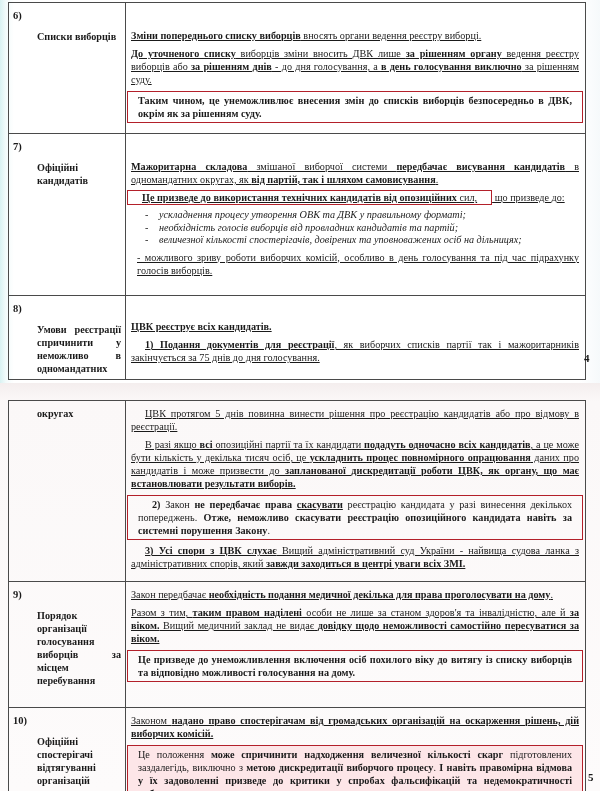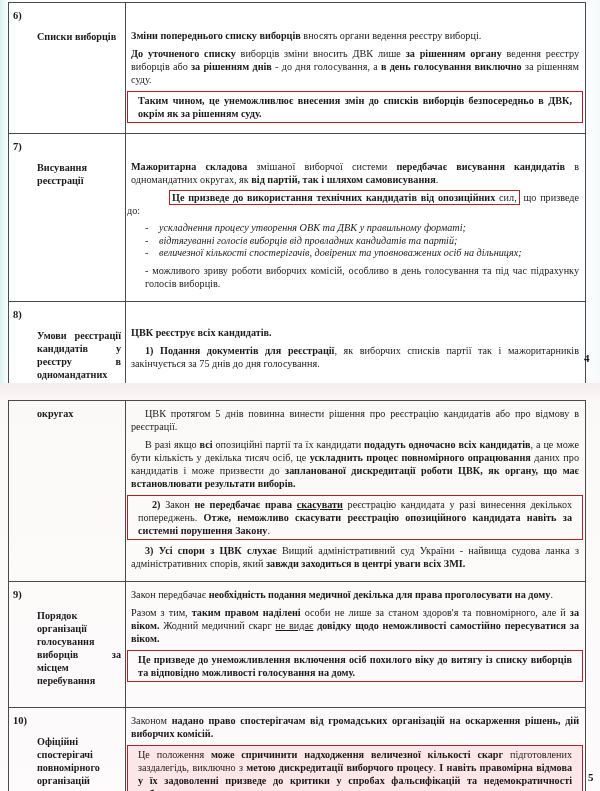--- a/index.html
+++ b/index.html
@@ -11,24 +11,24 @@
   .page2 { position: absolute; left: 0; top: 383px; width: 600px; height: 408px;
     background: linear-gradient(180deg, #f4eeee 0px, #fbf8f8 18px, #fdfbfb 100%); }
   .pnum { position: absolute; font-size: 11px; font-weight: bold; font-family: "Liberation Serif", serif; }
   table.doc { position: absolute; left: 8px; border-collapse: collapse; width: 578px; table-layout: fixed; }
   table.doc td { border: 1px solid #4a4a4a; vertical-align: top; font-size: 10.2px; line-height: 13px; }
   td.lc { width: 117px; padding: 6px 4px 4px 4px; }
   td.rc { padding: 6px 6px 6px 5px; text-align: justify; }
   .num { font-weight: bold; font-size: 10.5px; margin-bottom: 8px; }
   .lab { font-weight: bold; text-align: justify; text-align-last: auto; margin-left: 24px; }
   .lab.just { text-align-last: justify; }
-  p { margin-bottom: 5px; }
+  p { margin-bottom: 5px; text-decoration: underline; }
   .box { border: 1.3px solid #b3202a; padding: 2px 10px; margin: 2px -4px 4px -4px; }
   .box.pink { background: #fde6e8; }
-  .inline-box { border: 1.3px solid #b3202a; padding: 1px 2px; margin-left: 42px; }
+  .inline-box { border: 1.3px solid #b3202a; padding: 1px 14px; }
   ul.dash { list-style: none; margin: 4px 0 4px 14px; font-style: italic; }
   ul.dash li { position: relative; padding-left: 14px; line-height: 12.5px; }
   ul.dash li::before { content: "-"; position: absolute; left: 0; }
   .indent { text-indent: 14px; }
   u { text-decoration: underline; }
   .hang { padding-left: 6px; }
 </style>
 </head>
 <body>
 
@@ -44,40 +44,40 @@
       <td class="rc" style="padding-top:26px;">
         <p><b>Зміни попереднього списку виборців</b><span> вносять органи ведення реєстру виборці.</span></p>
         <p><b>До уточненого списку</b><span> виборців зміни вносить ДВК лише </span><b>за рішенням органу</b><span> ведення реєстру виборців або </span><b>за рішенням днів</b><span> - до дня голосування, а </span><b>в день голосування виключно</b><span> за рішенням суду.</span></p>
         <div class="box b">Таким чином, це унеможливлює внесения змін до списків виборців безпосередньо в ДВК, окрім як за рішенням суду.</div>
       </td>
     </tr>
 
     <tr style="height:162px;">
       <td class="lc">
         <div class="num">7)</div>
-        <div class="lab" style="width:80px;">Висування реєстрації</div>
+        <div class="lab" style="width:80px;">Офіційні кандидатів</div>
       </td>
       <td class="rc" style="padding-top:26px;">
         <p><b>Мажоритарна складова</b><span> змішаної виборчої системи </span><b>передбачає висування кандидатів</b><span> в одномандатних округах, як </span><b>від партій, так і шляхом самовисування</b><span>.</span></p>
         <p style="margin-left:-4px;"><span class="inline-box"><b>Це призведе до використання технічних кандидатів від опозиційних</b><span> сил,</span></span><span> що призведе до:</span></p>
         <ul class="dash">
           <li>ускладнення процесу утворення ОВК та ДВК у правильному форматі;</li>
-          <li>відтягуванні голосів виборців від провладних кандидатів та партій;</li>
+          <li>необхідність голосів виборців від провладних кандидатів та партій;</li>
           <li>величезної кількості спостерігачів, довірених та уповноважених осіб на дільницях;</li>
         </ul>
-        <p class="hang" style="margin-left:8px;">- можливого зриву роботи виборчих комісій, особливо в день голосування та під час підрахунку голосів виборців.</p>
+        <p class="hang" style="margin-left:0;">- можливого зриву роботи виборчих комісій, особливо в день голосування та під час підрахунку голосів виборців.</p>
       </td>
     </tr>
 
     <tr style="height:72px;">
       <td class="lc">
         <div class="num">8)</div>
         <div class="lab just">Умови реєстрації</div>
-        <div class="lab just">кандидатів у</div>
-        <div class="lab just">реєстру в</div>
+        <div class="lab just">спричинити у</div>
+        <div class="lab just">неможливо в</div>
         <div class="lab">одномандатних</div>
       </td>
       <td class="rc" style="padding-top:24px;">
         <p class="b">ЦВК реєструє всіх кандидатів.</p>
         <p class="indent"><b>1) Подання документів для реєстрації</b><span>, як виборчих списків партії так і мажоритарників закінчується за 75 днів до дня голосування.</span></p>
       </td>
     </tr>
   </tbody>
     </table>
   <div class="pnum" style="left:584px; top:352px;">4</div>
@@ -102,31 +102,31 @@
     <tr style="height:126px;">
       <td class="lc">
         <div class="num">9)</div>
         <div class="lab just">Порядок організації</div>
         <div class="lab">голосування</div>
         <div class="lab just">виборців за місцем</div>
         <div class="lab">перебування</div>
       </td>
       <td class="rc">
         <p><span>Закон передбачає </span><b>необхідність подання медичної декілька для права проголосувати на дому</b><span>.</span></p>
-        <p><span>Разом з тим, </span><b>таким правом наділені</b><span> особи не лише за станом здоров'я та повномірного, але й </span><b>за віком.</b><span> Жодний медичний скарг </span><u>не видає</u><span> </span><b>довідку щодо неможливості самостійно пересуватися за віком.</b></p>
+        <p><span>Разом з тим, </span><b>таким правом наділені</b><span> особи не лише за станом здоров'я та інвалідністю, але й </span><b>за віком.</b><span> Вищий медичний заклад </span><u>не видає</u><span> </span><b>довідку щодо неможливості самостійно пересуватися за віком.</b></p>
         <div class="box b">Це призведе до унеможливлення включення осіб похилого віку до витягу із списку виборців та відповідно можливості голосування на дому.</div>
       </td>
     </tr>
 
     <tr style="height:118px;">
       <td class="lc" style="border-bottom:none;">
         <div class="num">10)</div>
         <div class="lab">Офіційні</div>
         <div class="lab">спостерігачі</div>
-        <div class="lab">повномірного</div>
+        <div class="lab">відтягуванні</div>
         <div class="lab">організацій</div>
       </td>
       <td class="rc" style="border-bottom:none;">
         <p><span>Законом </span><b>надано право спостерігачам від громадських організацій на оскарження рішень, дій виборчих комісій.</b></p>
         <div class="box pink"><span>Це положення </span><b>може спричинити надходження величезної кількості скарг</b><span> підготовлених заздалегідь, виключно з </span><b>метою дискредитації виборчого процесу</b><span>. </span><b>І навіть правомірна відмова у їх задоволенні призведе до критики у спробах фальсифікацій та недемократичності виборчого процесу</b><span>.</span></div>
       </td>
     </tr>
   </tbody>
     </table>
   <div class="pnum" style="left:588px; top:388px;">5</div>

